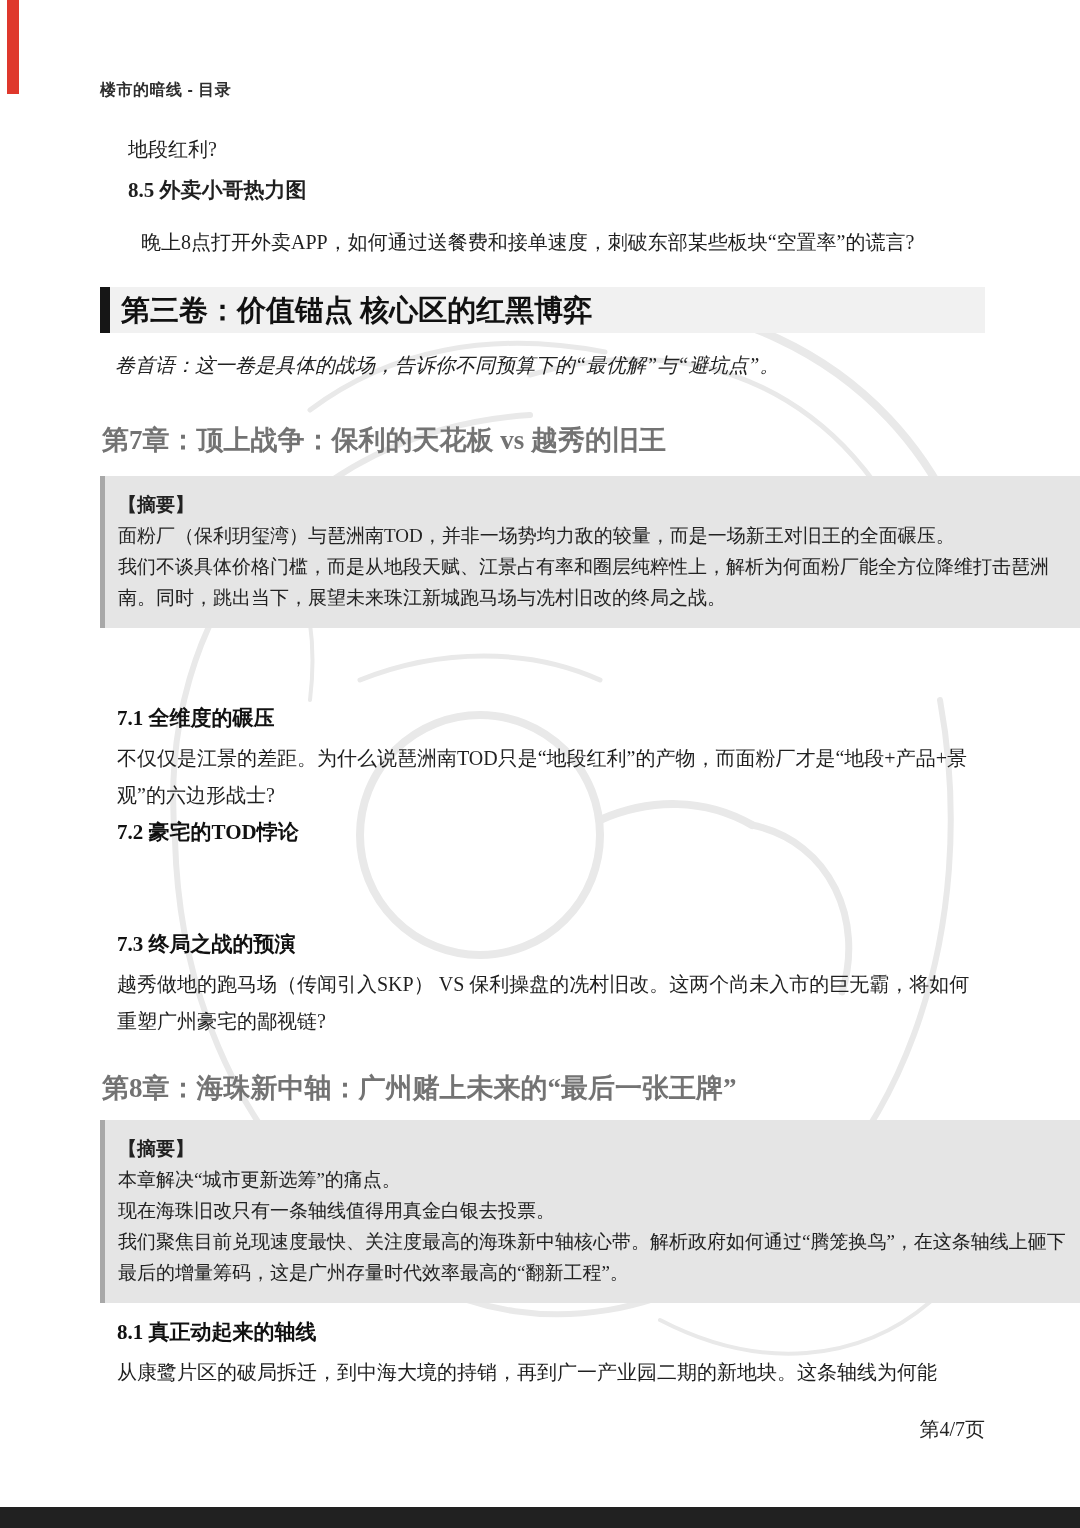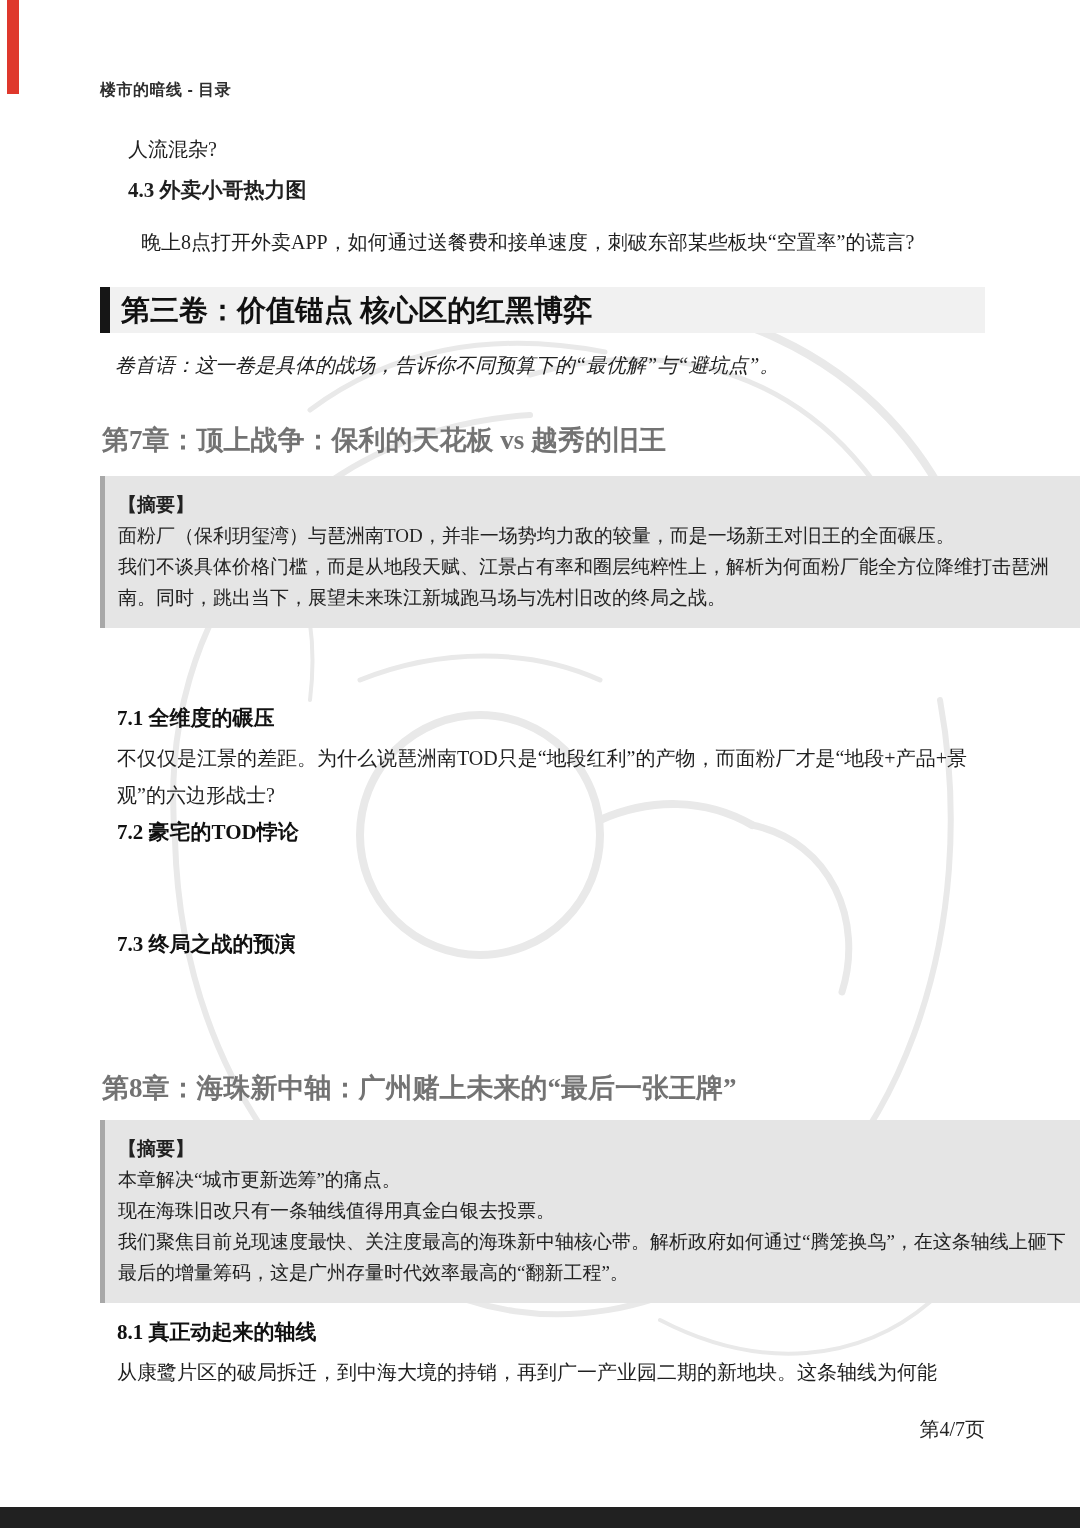--- a/index.html
+++ b/index.html
@@ -54,23 +54,23 @@
       <path d="M 180 200 C 240 260 260 340 250 420" stroke-width="4"></path>
     </g>
   </svg>
 
   <div class="content-layer">
 
     <div class="abs red-strip"></div>
 
     <div class="abs doc-header">楼市的暗线 - 目录</div>
 
-    <div class="abs carryover">人流混杂?</div>
+    <div class="abs carryover">地段红利?</div>
 
-    <div class="abs sec-title-top">4.3 外卖小哥热力图</div>
+    <div class="abs sec-title-top">8.5 外卖小哥热力图</div>
 
     <div class="abs sec-desc-top">晚上8点打开外卖APP，如何通过送餐费和接单速度，刺破东部某些板块“空置率”的谎言?</div>
 
     <div class="abs volume-band">
       <div class="vt">第三卷：价值锚点 核心区的红黑博弈</div>
     </div>
 
     <div class="abs epigraph">卷首语：这一卷是具体的战场，告诉你不同预算下的“最优解”与“避坑点”。</div>
 
     <div class="abs chap-title" style="top:422px">第7章：顶上战争：保利的天花板 vs 越秀的旧王</div>
@@ -80,20 +80,21 @@
       <p>面粉厂（保利玥玺湾）与琶洲南TOD，并非一场势均力敌的较量，而是一场新王对旧王的全面碾压。</p>
       <p>我们不谈具体价格门槛，而是从地段天赋、江景占有率和圈层纯粹性上，解析为何面粉厂能全方位降维打击琶洲南。同时，跳出当下，展望未来珠江新城跑马场与冼村旧改的终局之战。</p>
     </div>
 
     <div class="abs sub-title" style="top:704px">7.1 全维度的碾压</div>
     <div class="abs sub-desc" style="top:740px">不仅仅是江景的差距。为什么说琶洲南TOD只是“地段红利”的产物，而面粉厂才是“地段+产品+景观”的六边形战士?</div>
 
     <div class="abs sub-title" style="top:818px">7.2 豪宅的TOD悖论</div>
 
     <div class="abs sub-title" style="top:930px">7.3 终局之战的预演</div>
+    <div class="abs sub-desc" style="top:966px">越秀做地的跑马场（传闻引入SKP） VS 保利操盘的冼村旧改。这两个尚未入市的巨无霸，将如何重塑广州豪宅的鄙视链?</div>
 
     <div class="abs chap-title" style="top:1070px">第8章：海珠新中轴：广州赌上未来的“最后一张王牌”</div>
 
     <div class="abs abstract" style="top:1120px">
       <p class="label">【摘要】</p>
       <p>本章解决“城市更新选筹”的痛点。</p>
       <p>现在海珠旧改只有一条轴线值得用真金白银去投票。</p>
       <p>我们聚焦目前兑现速度最快、关注度最高的海珠新中轴核心带。解析政府如何通过“腾笼换鸟”，在这条轴线上砸下最后的增量筹码，这是广州存量时代效率最高的“翻新工程”。</p>
     </div>
 

